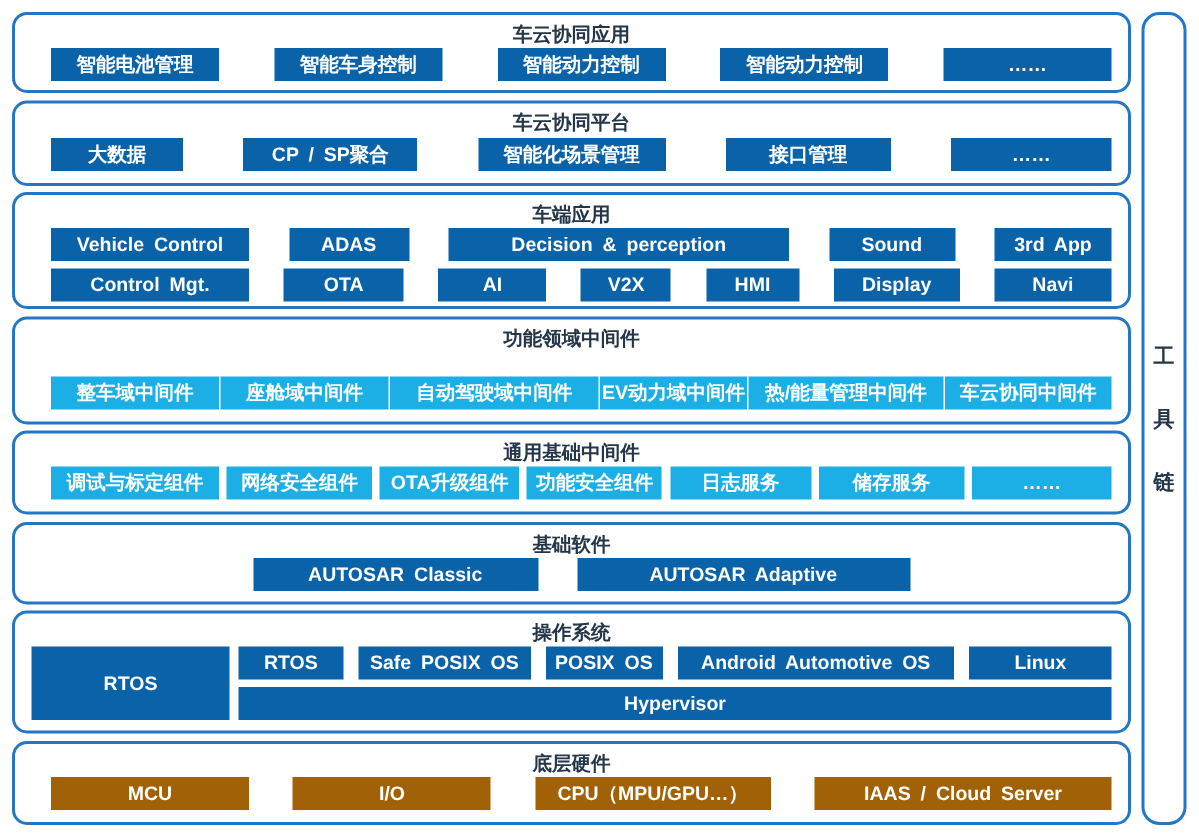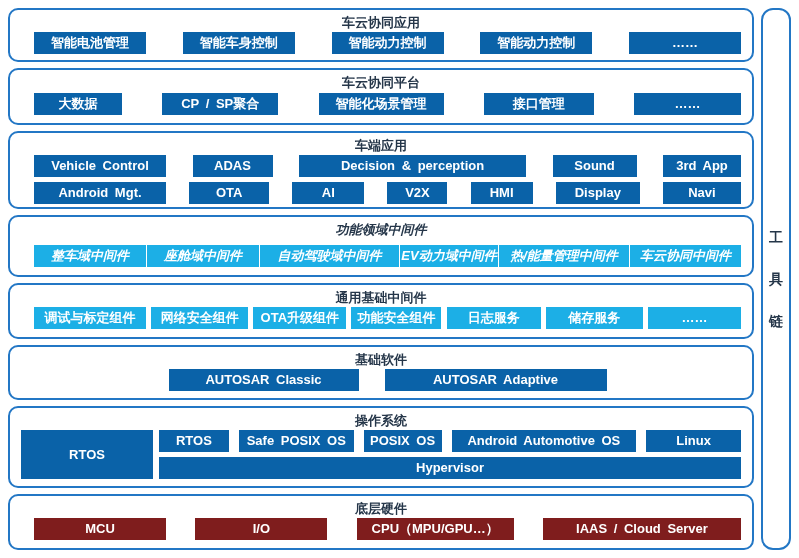--- a/index.html
+++ b/index.html
@@ -7,22 +7,22 @@
   .page{display:flex;gap:7px;width:799px;height:558px;padding:8px;box-sizing:border-box;justify-content:space-between;}
   .stack{flex:1;display:flex;flex-direction:column;justify-content:space-between;min-width:0;}
   .sec{border:2px solid #2377C5;border-radius:10px;padding:3px 11px 8px;box-sizing:border-box;
        display:flex;flex-direction:column;justify-content:space-between;background:#fff;}
   .sec-title{text-align:center;font-weight:bold;font-size:13px;color:#253649;line-height:19px;}
   .row{display:flex;justify-content:space-between;align-items:center;padding-left:13px;}
   .rows{display:flex;flex-direction:column;gap:5px;}
   .box{height:22px;line-height:22px;background:#0A62A8;color:#fff;font-weight:bold;font-size:13px;
        text-align:center;white-space:nowrap;overflow:hidden;box-sizing:border-box;word-spacing:3px;}
   .box.cyan{background:#1CAFE6;}
-  .box.gray{background:#7f1d1d;}
-  .sec.s1{height:54px;} .sec.s2{height:57px;} .sec.s3{height:78px;} .sec.s4{height:62px;font-style:italic;}
+  .box.gray{background:#a16207;}
+  .sec.s1{height:54px;} .sec.s2{height:57px;} .sec.s3{height:78px;} .sec.s4{height:72px;}
   .sec.s5{height:56px;} .sec.s6{height:55px;} .sec.s7{height:82px;} .sec.s8{height:56px;}
   .row.center{justify-content:center;gap:26px;}
   .os-body{display:flex;gap:6px;}
   .os-big{width:132px;background:#0A62A8;color:#fff;font-weight:bold;font-size:13px;
           display:flex;align-items:center;justify-content:center;}
   .os-right{flex:1;display:flex;flex-direction:column;gap:5px;min-width:0;}
   .os-row{display:flex;gap:10px;}
   .toolbar{width:30px;border:2px solid #2377C5;border-radius:12px;box-sizing:border-box;
            display:flex;flex-direction:column;align-items:center;justify-content:center;gap:28px;background:#fff;}
   .tchar{font-weight:bold;font-size:14px;color:#253649;line-height:1;}
@@ -59,21 +59,21 @@
       <div class="sec-title">车端应用</div>
       <div class="rows">
         <div class="row">
           <div class="box" style="width:132px">Vehicle Control</div>
           <div class="box" style="width:80px">ADAS</div>
           <div class="box" style="width:227px">Decision &amp; perception</div>
           <div class="box" style="width:84px">Sound</div>
           <div class="box" style="width:78px">3rd App</div>
         </div>
         <div class="row">
-          <div class="box" style="width:132px">Android Mgt.</div>
+          <div class="box" style="width:132px">Control Mgt.</div>
           <div class="box" style="width:80px">OTA</div>
           <div class="box" style="width:72px">AI</div>
           <div class="box" style="width:60px">V2X</div>
           <div class="box" style="width:62px">HMI</div>
           <div class="box" style="width:84px">Display</div>
           <div class="box" style="width:78px">Navi</div>
         </div>
       </div>
     </div>
 

